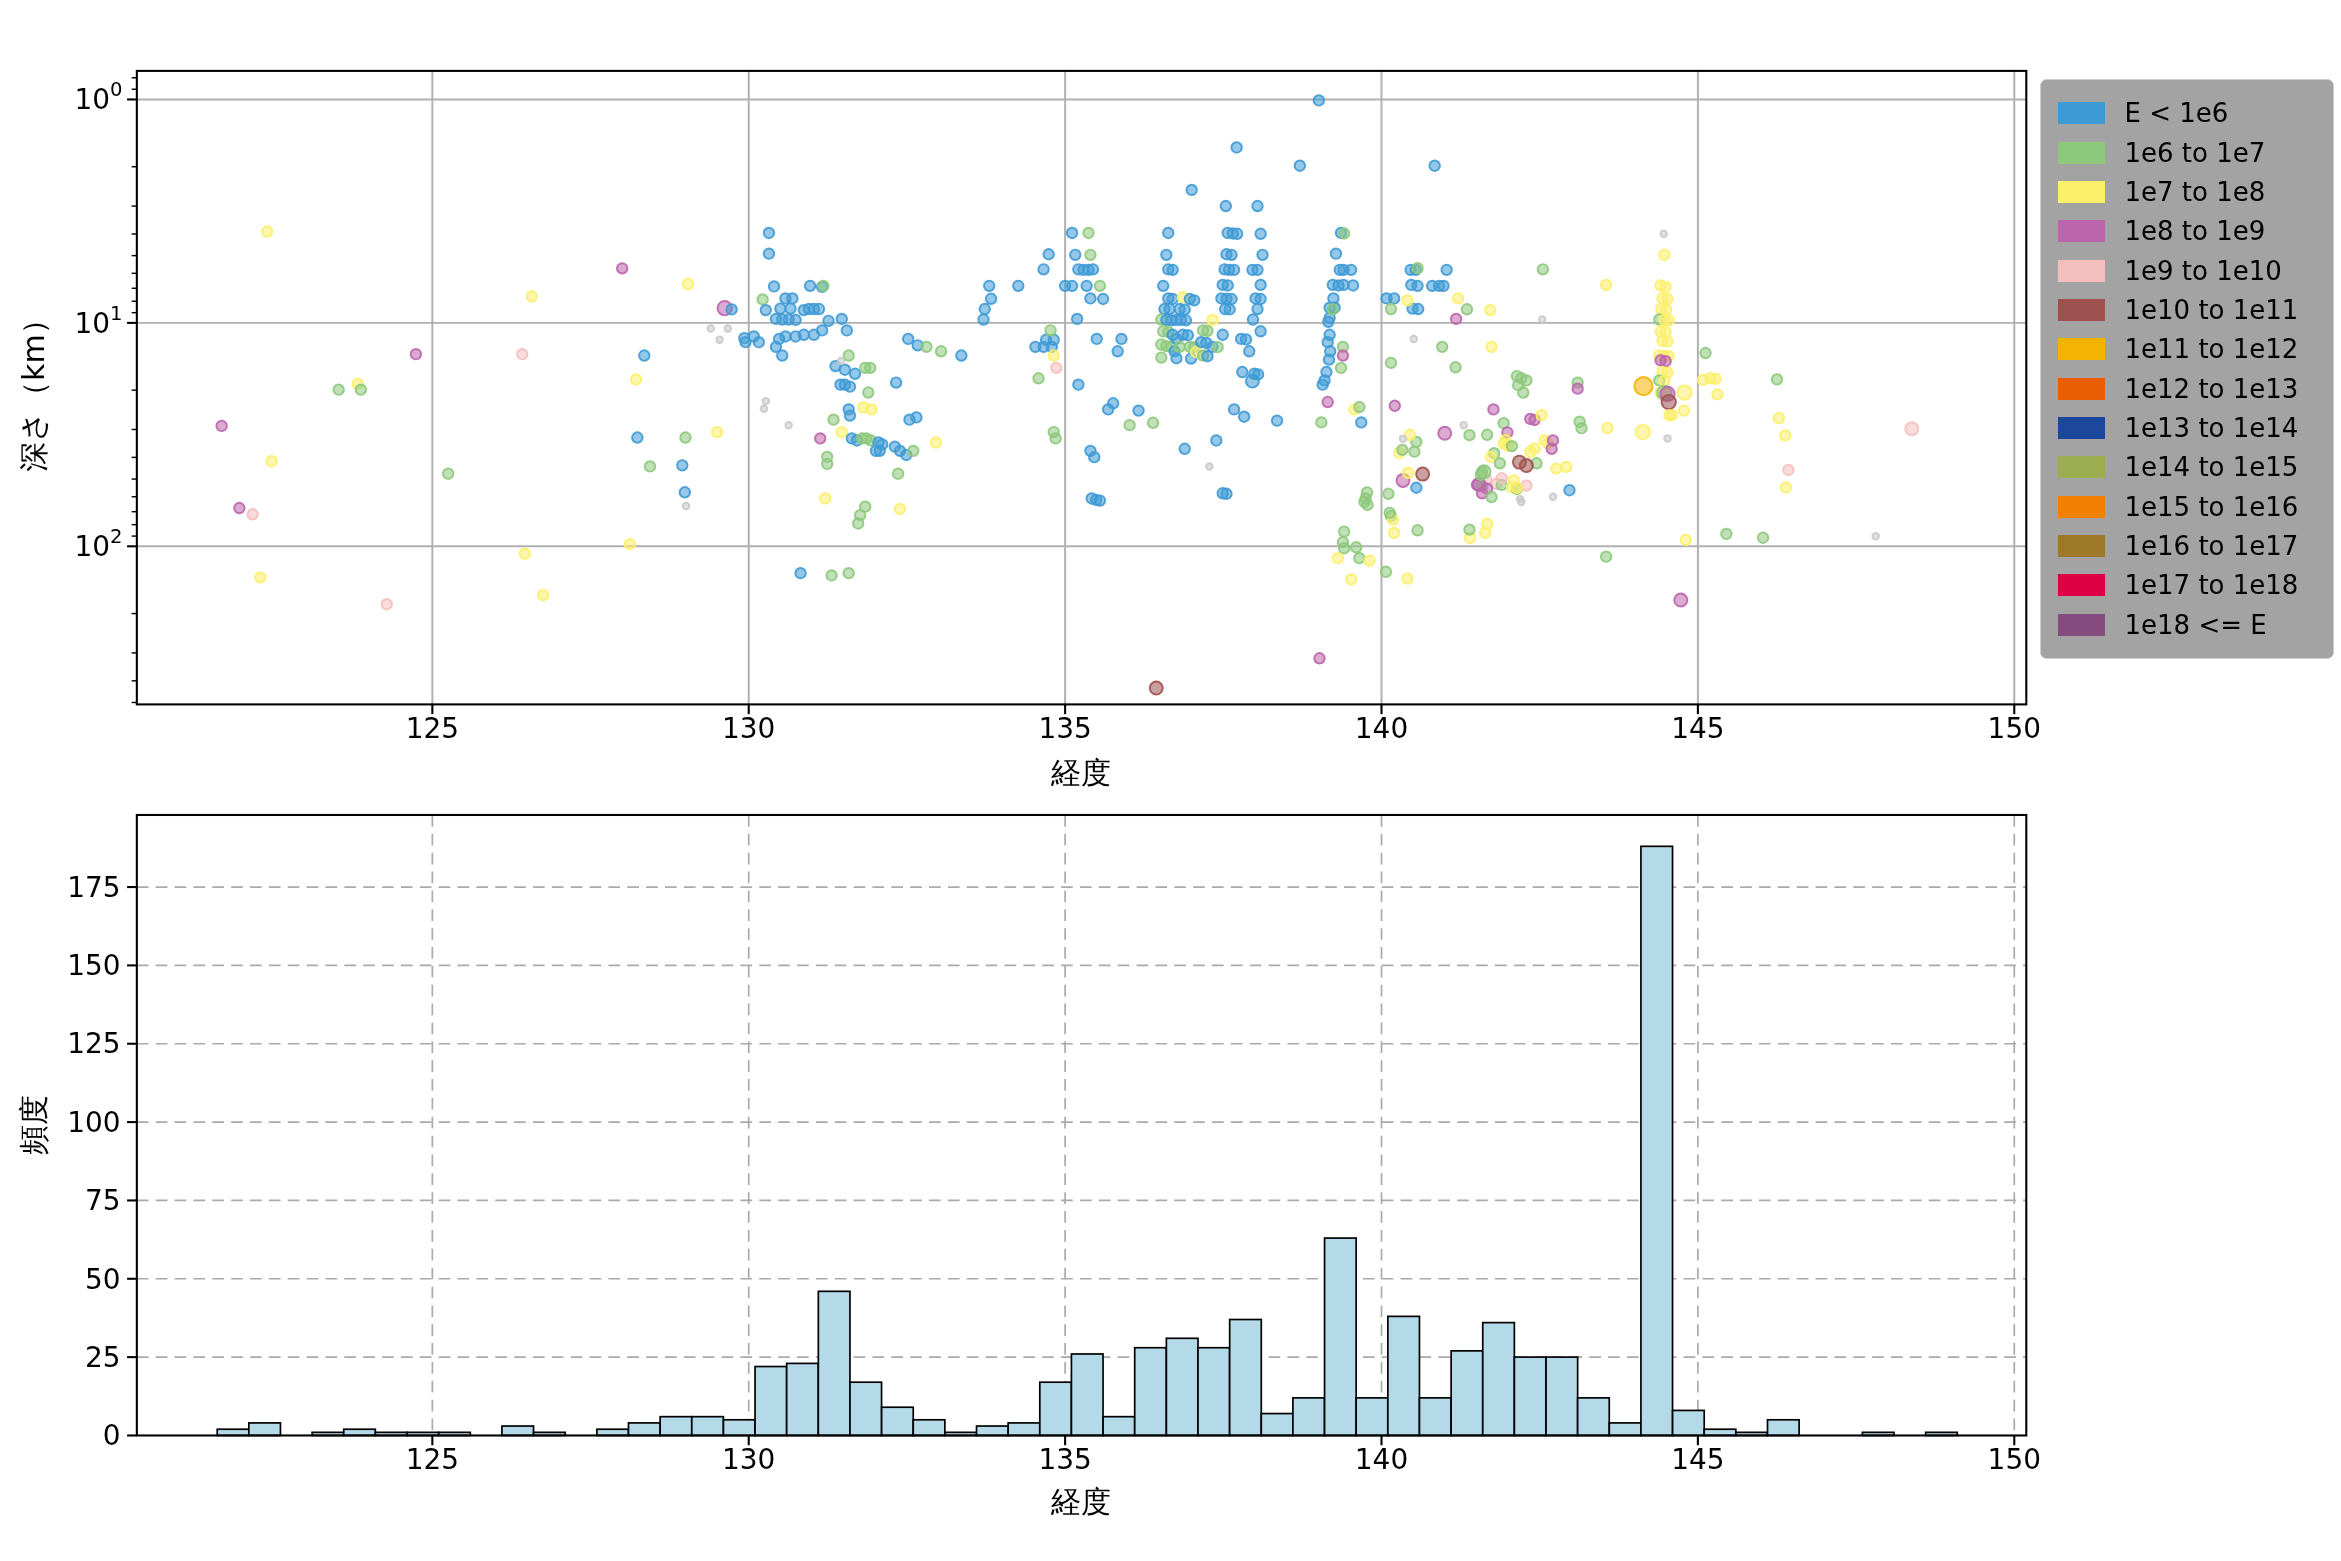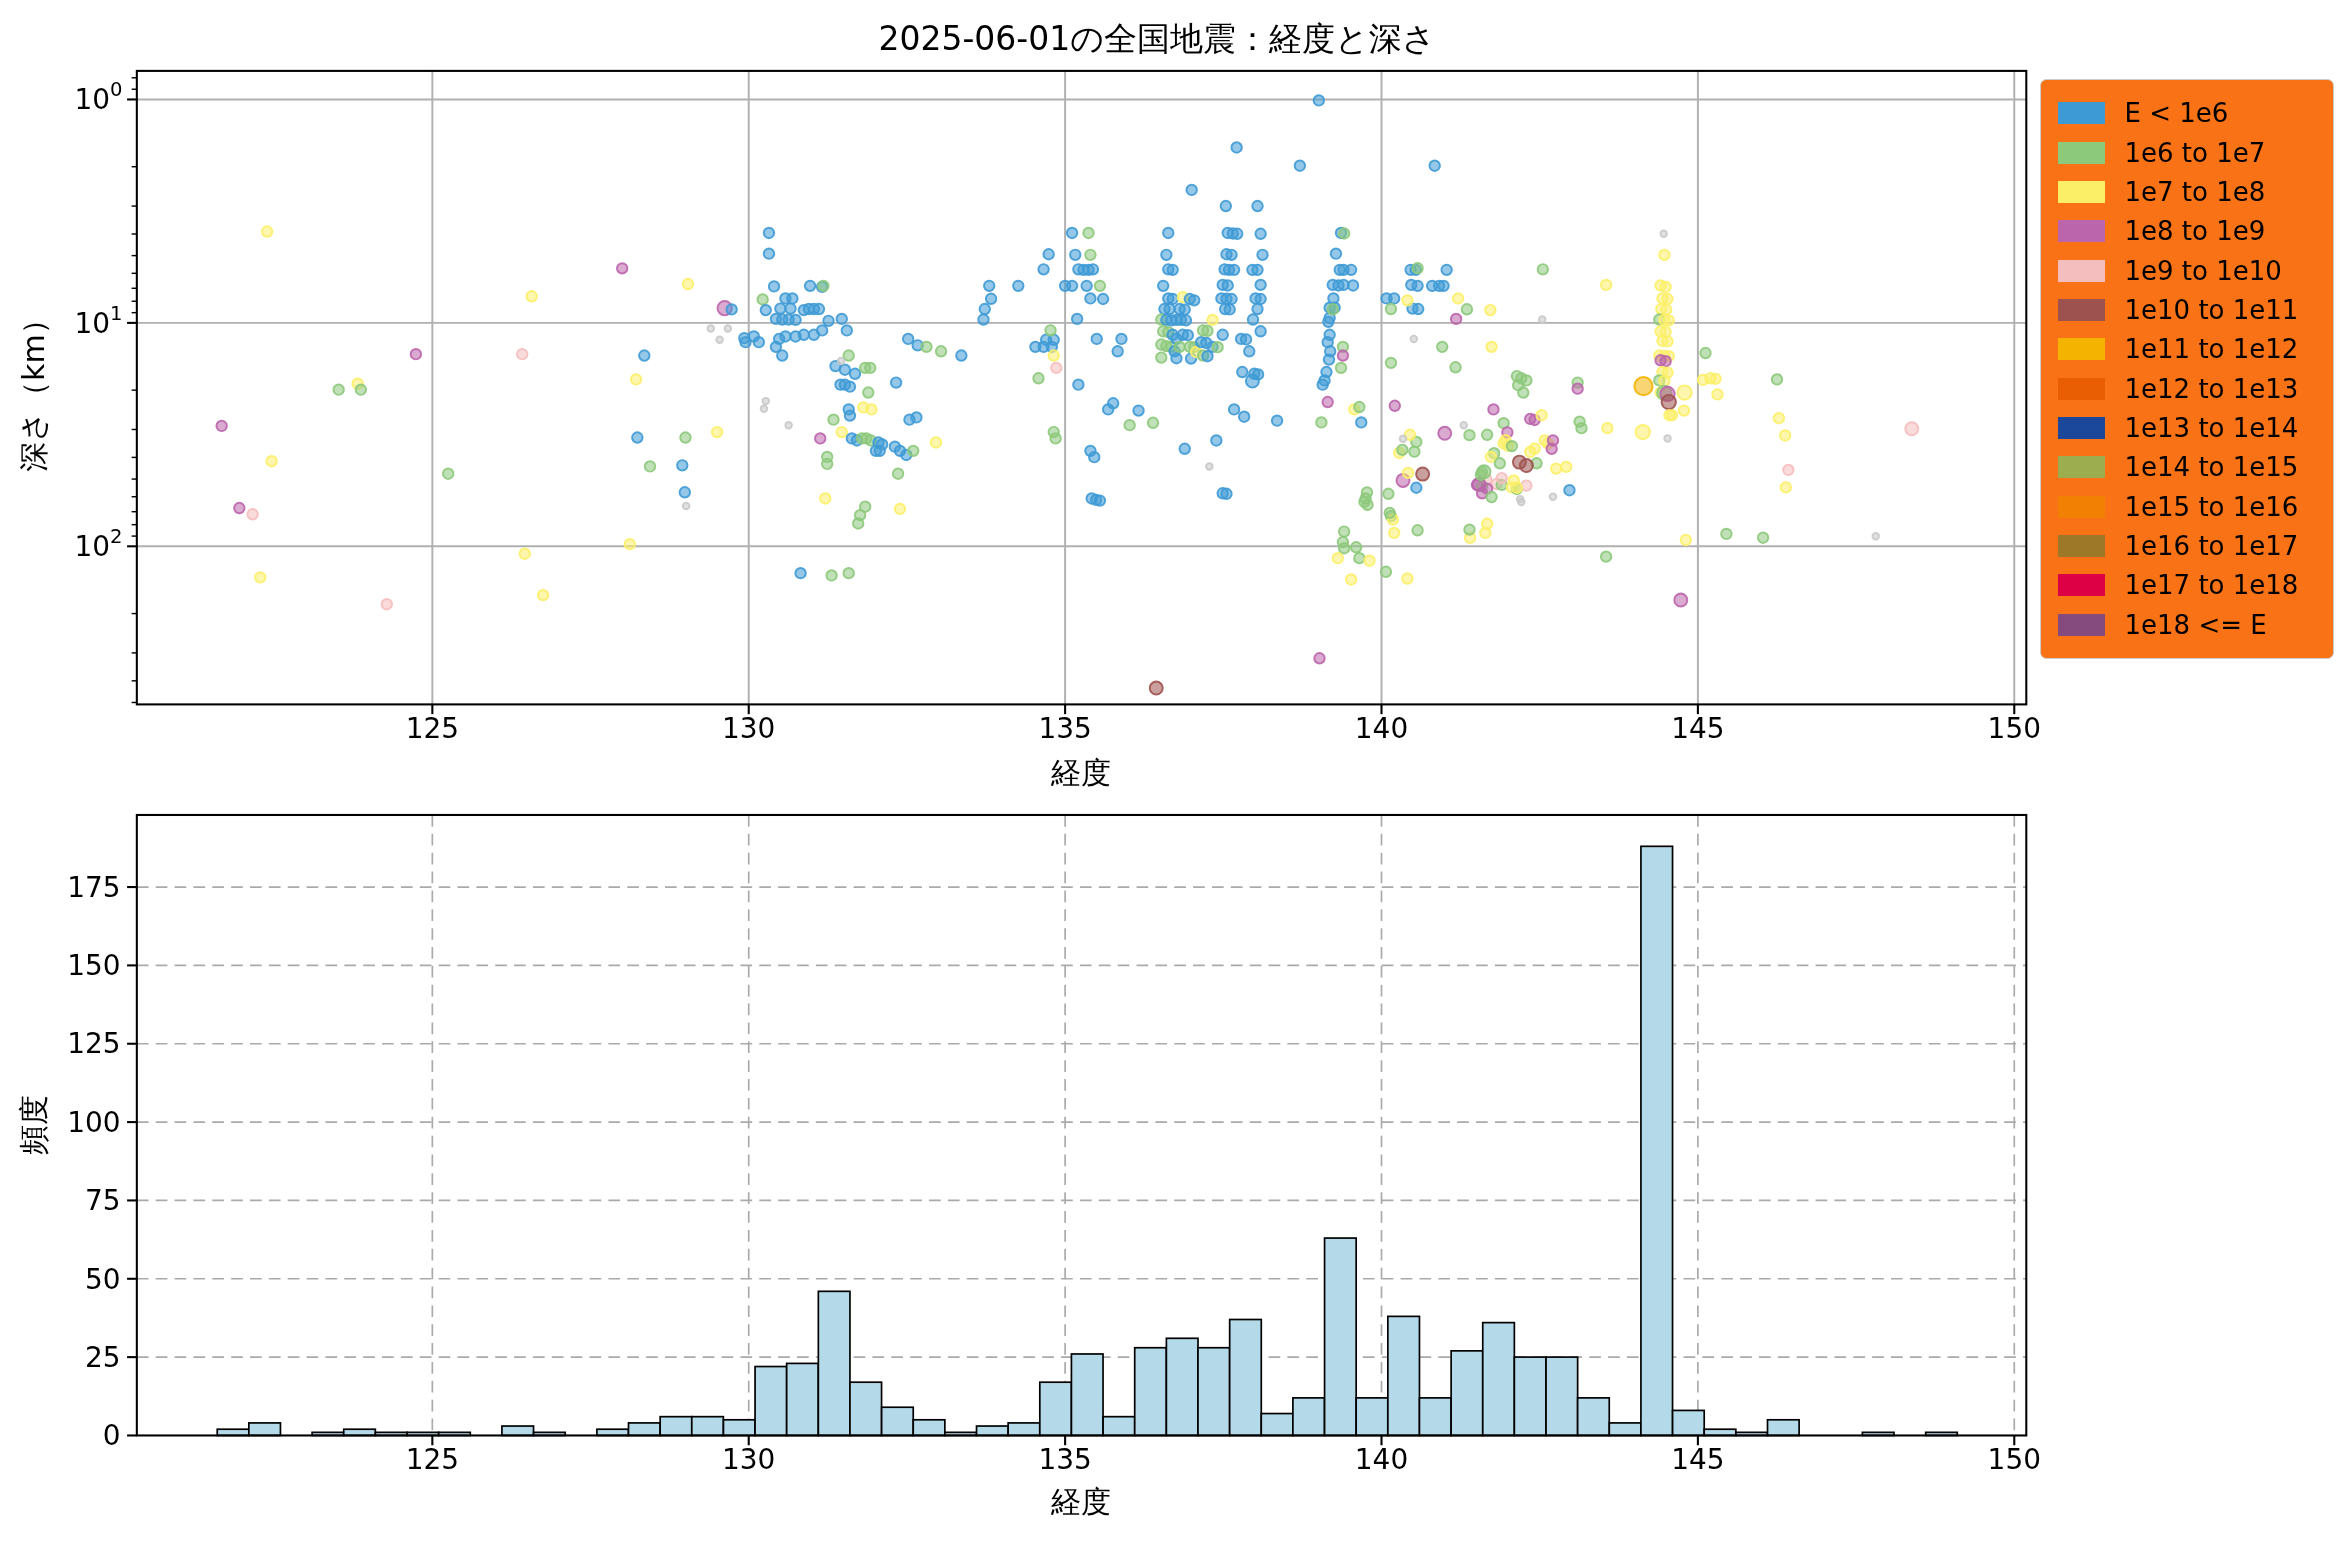--- a/index.html
+++ b/index.html
@@ -5,21 +5,21 @@
   html,body{margin:0;padding:0;background:#fff;}
   #canvas{position:relative;width:2342px;height:1561px;background:#ffffff;
           font-family:"DejaVu Sans","Liberation Sans",sans-serif;overflow:hidden;}
   #chart-svg{position:absolute;left:0;top:0;}
   .fig-title{position:absolute;top:17px;left:1157px;transform:translateX(-50%);
              font-size:33px;color:#000;white-space:nowrap;}
   .axis-ylabel{position:absolute;transform:translate(-50%,-50%) rotate(-90deg);
                font-size:30px;color:#000;white-space:nowrap;}
   .axis-xlabel{position:absolute;transform:translateX(-50%);font-size:30px;color:#000;white-space:nowrap;font-family:Liberation Mono, monospace;}
   #legend-box{position:absolute;left:2040px;top:79px;width:294px;height:580px;
-              background:#f97316;border:1.3px solid #cccccc;border-radius:6.5px;
+              background:#a3a3a3;border:1.3px solid #cccccc;border-radius:6.5px;
               box-sizing:border-box;display:flex;flex-direction:column;
               justify-content:space-evenly;padding:9px 0 9px 17px;}
   .legend-item{display:flex;align-items:center;gap:19.5px;}
   .legend-swatch{width:47px;height:22px;flex:0 0 47px;}
   .legend-label{font-size:26px;color:#000;white-space:nowrap;}
   text{font-family:"DejaVu Sans","Liberation Sans",sans-serif;}
 </style>
 </head>
 <body>
 
@@ -642,21 +642,20 @@
       <text x="185" y="1860.6363636363635" text-anchor="end" font-size="43">75</text>
       <line x1="195" y1="1725.181818181818" x2="210" y2="1725.181818181818" stroke="#000" stroke-width="3.2"></line>
       <text x="185" y="1740.181818181818" text-anchor="end" font-size="43">100</text>
       <line x1="195" y1="1604.7272727272727" x2="210" y2="1604.7272727272727" stroke="#000" stroke-width="3.2"></line>
       <text x="185" y="1619.7272727272727" text-anchor="end" font-size="43">125</text>
       <line x1="195" y1="1484.2727272727273" x2="210" y2="1484.2727272727273" stroke="#000" stroke-width="3.2"></line>
       <text x="185" y="1499.2727272727273" text-anchor="end" font-size="43">150</text>
       <line x1="195" y1="1363.8181818181818" x2="210" y2="1363.8181818181818" stroke="#000" stroke-width="3.2"></line>
       <text x="185" y="1378.8181818181818" text-anchor="end" font-size="43">175</text>
     </svg>
-  <div class="fig-title">2025-06-01の全国地震：経度と深さ</div>
   <div class="axis-ylabel" style="left:34px;top:388px;">深さ（km）</div>
   <div class="axis-xlabel" style="left:1081px;top:753px;">経度</div>
   <div class="axis-ylabel" style="left:34px;top:1125px;">頻度</div>
   <div class="axis-xlabel" style="left:1081px;top:1482px;">経度</div>
   <div id="legend-box">
       <div class="legend-item">
         <span class="legend-swatch" style="background: rgb(62, 154, 213);"></span>
         <span class="legend-label">E &lt; 1e6</span>
       </div>
       <div class="legend-item">

